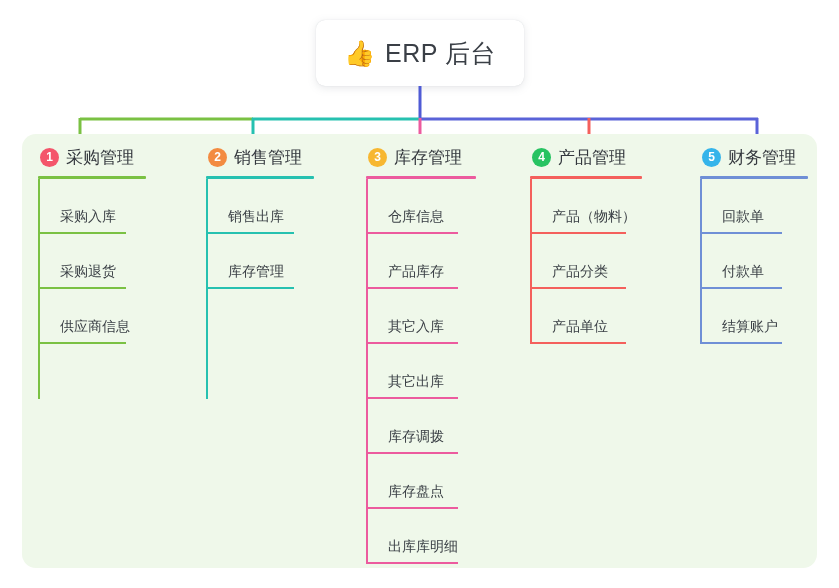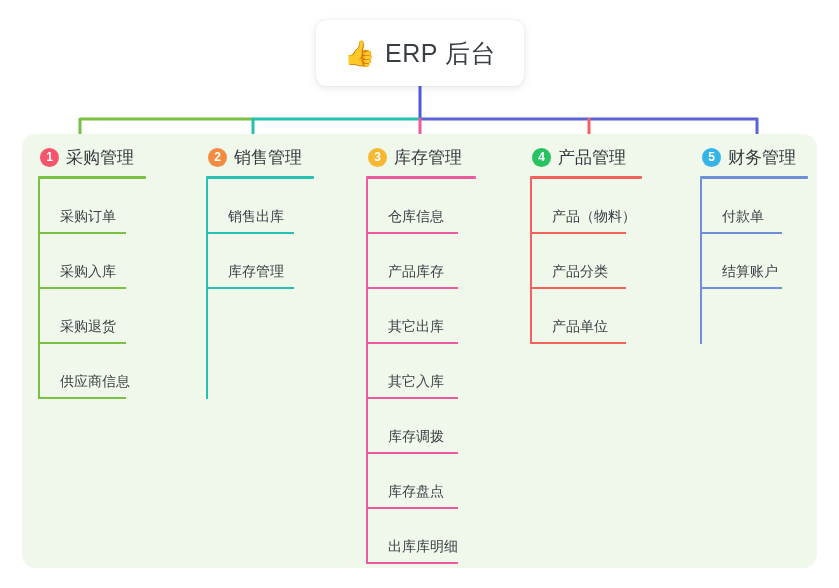--- a/index.html
+++ b/index.html
@@ -162,24 +162,20 @@
   <div id="columns-host">
       <div class="column" style="left: 38px;">
         <div class="col-head">
           <span class="badge" style="background: rgb(244, 85, 107);">1</span>
           <span class="col-title">采购管理</span>
         </div>
         <div class="head-rule" style="background: rgb(122, 193, 67); width: 108px;"></div>
         <div class="items">
           <div class="trunk" style="background: rgb(122, 193, 67); height: 220px;"></div>
           <div class="item">
-            <span class="item-label">采购订单</span>
-            <div class="item-rule" style="background: rgb(122, 193, 67); width: 88px;"></div>
-          </div>
-          <div class="item">
             <span class="item-label">采购入库</span>
             <div class="item-rule" style="background: rgb(122, 193, 67); width: 88px;"></div>
           </div>
           <div class="item">
             <span class="item-label">采购退货</span>
             <div class="item-rule" style="background: rgb(122, 193, 67); width: 88px;"></div>
           </div>
           <div class="item">
             <span class="item-label">供应商信息</span>
             <div class="item-rule" style="background: rgb(122, 193, 67); width: 88px;"></div>
@@ -214,25 +210,25 @@
           <div class="trunk" style="background: rgb(236, 91, 158); height: 385px;"></div>
           <div class="item">
             <span class="item-label">仓库信息</span>
             <div class="item-rule" style="background: rgb(236, 91, 158); width: 92px;"></div>
           </div>
           <div class="item">
             <span class="item-label">产品库存</span>
             <div class="item-rule" style="background: rgb(236, 91, 158); width: 92px;"></div>
           </div>
           <div class="item">
+            <span class="item-label">其它入库</span>
+            <div class="item-rule" style="background: rgb(236, 91, 158); width: 92px;"></div>
+          </div>
+          <div class="item">
             <span class="item-label">其它出库</span>
-            <div class="item-rule" style="background: rgb(236, 91, 158); width: 92px;"></div>
-          </div>
-          <div class="item">
-            <span class="item-label">其它入库</span>
             <div class="item-rule" style="background: rgb(236, 91, 158); width: 92px;"></div>
           </div>
           <div class="item">
             <span class="item-label">库存调拨</span>
             <div class="item-rule" style="background: rgb(236, 91, 158); width: 92px;"></div>
           </div>
           <div class="item">
             <span class="item-label">库存盘点</span>
             <div class="item-rule" style="background: rgb(236, 91, 158); width: 92px;"></div>
           </div>
@@ -266,20 +262,24 @@
       </div>
       <div class="column" style="left: 700px;">
         <div class="col-head">
           <span class="badge" style="background: rgb(53, 180, 234);">5</span>
           <span class="col-title">财务管理</span>
         </div>
         <div class="head-rule" style="background: rgb(111, 143, 214); width: 108px;"></div>
         <div class="items">
           <div class="trunk" style="background: rgb(111, 143, 214); height: 165px;"></div>
           <div class="item">
+            <span class="item-label">回款单</span>
+            <div class="item-rule" style="background: rgb(111, 143, 214); width: 82px;"></div>
+          </div>
+          <div class="item">
             <span class="item-label">付款单</span>
             <div class="item-rule" style="background: rgb(111, 143, 214); width: 82px;"></div>
           </div>
           <div class="item">
             <span class="item-label">结算账户</span>
             <div class="item-rule" style="background: rgb(111, 143, 214); width: 82px;"></div>
           </div>
         </div>
       </div>
     </div>

